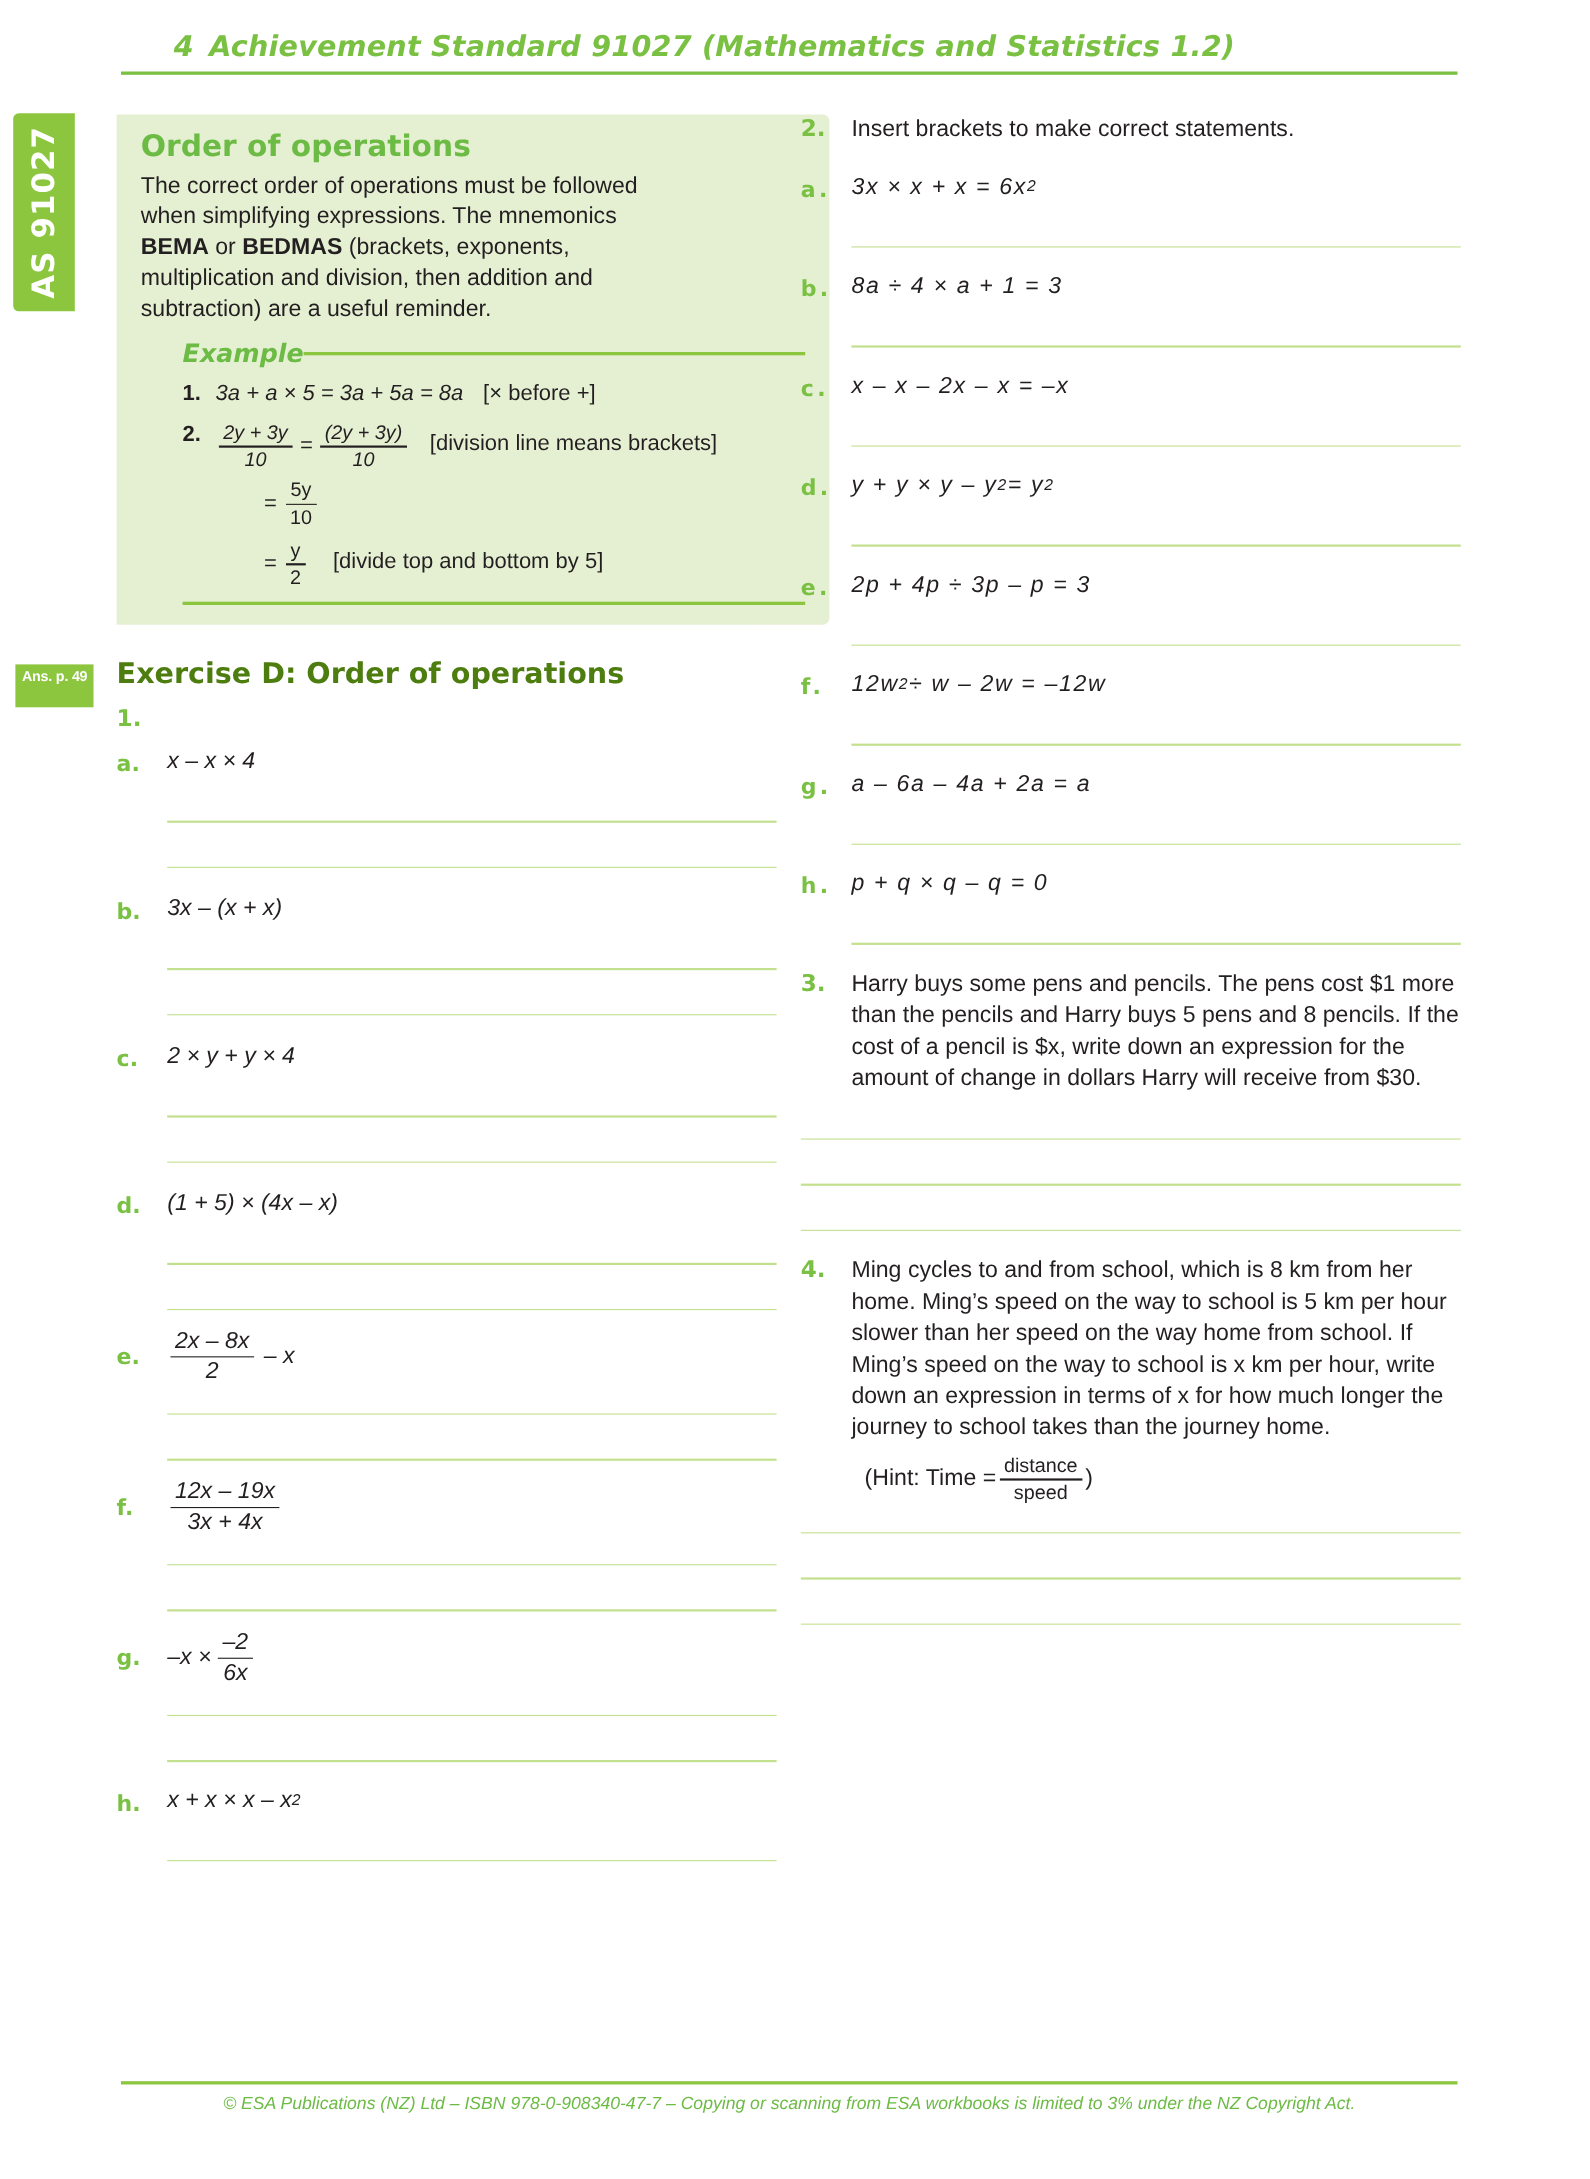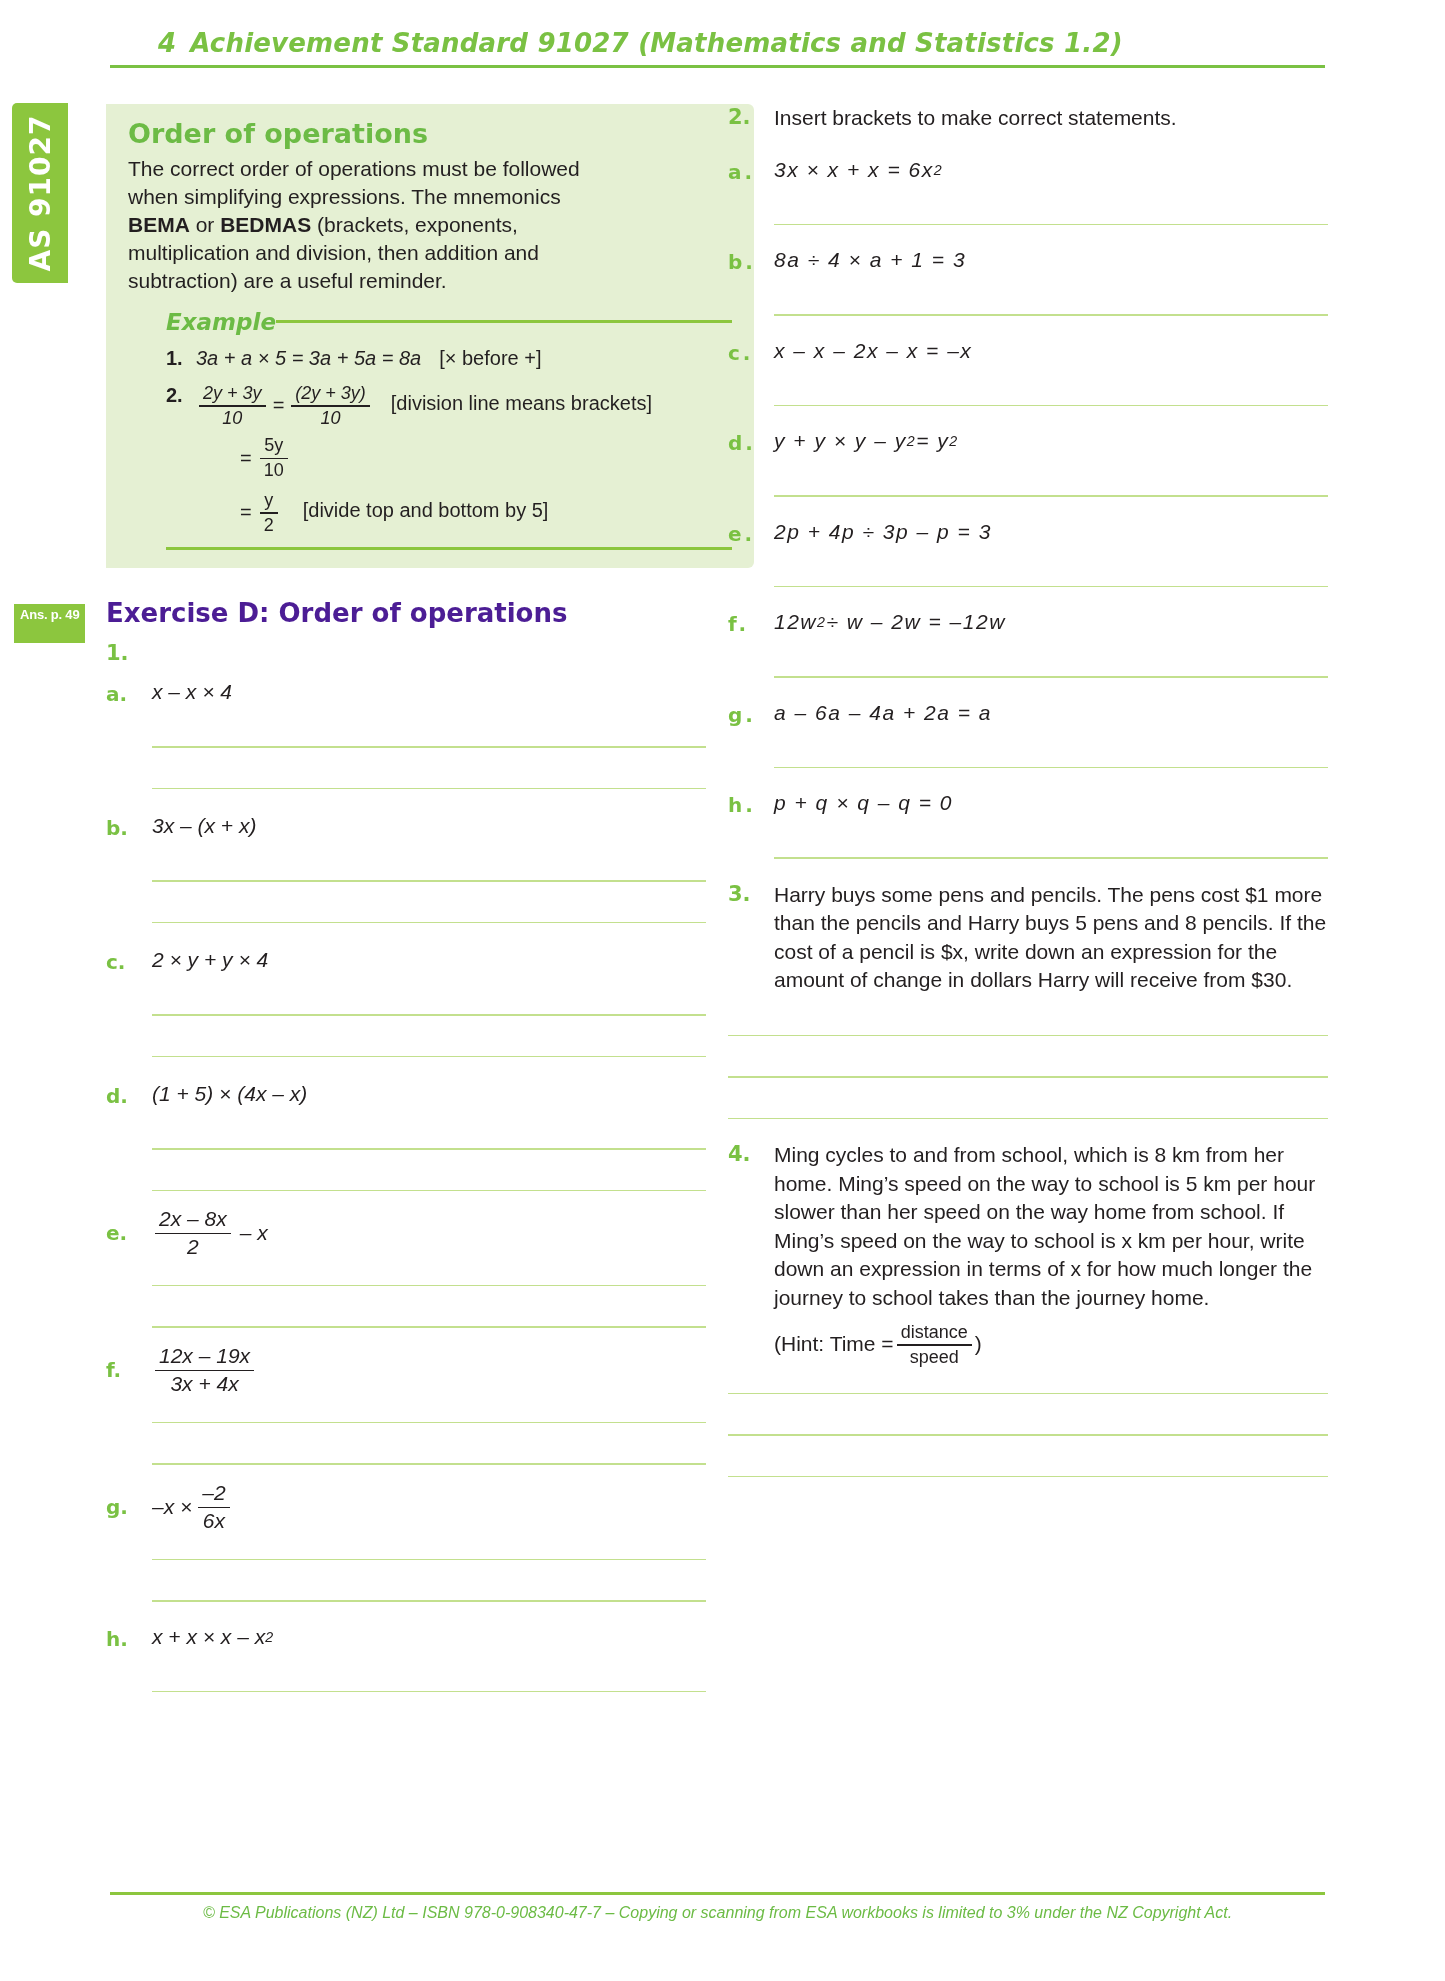--- a/index.html
+++ b/index.html
@@ -191,21 +191,21 @@
     font-size: 13px;
     font-weight: bold;
     padding: 3px 6px 21px 6px;
     white-space: nowrap;
     letter-spacing: -0.2px;
   }
   .exercise-title {
     font-family: "DejaVu Sans", sans-serif;
     font-weight: bold;
     font-size: 26px;
-    color: #4c1d95;
+    color: #4d7c0f;
     white-space: nowrap;
   }
 
   
   .qrow {
     display: flex;
     align-items: flex-start;
     margin-top: 14px;
   }
   .qnum {
@@ -546,21 +546,21 @@
   <div class="ansline full"></div>
   <div class="spacer-40"></div>
   <div class="ansline full"></div>
   <div class="spacer-40"></div>
   <div class="ansline full"></div>
 
   <div class="qrow" style="margin-top:22px;">
     <div class="qnum">4.</div>
     <div class="qtext">Ming cycles to and from school, which is 8 km from her home. Ming’s speed on the way to school is 5 km per hour slower than her speed on the way home from school. If Ming’s speed on the way to school is x km per hour, write down an expression in terms of x for how much longer the journey to school takes than the journey home.</div>
   </div>
-  <div class="qrow" style="margin-top:10px;">
+  <div class="qrow" style="margin-top:10px;gap:12px;">
     <div class="qnum"></div>
     <div class="qtext inline-eq">
       <span>(Hint: Time = </span>
       <span class="frac sm">
         <span class="top">distance</span>
         <span class="bar"></span>
         <span class="bot">speed</span>
       </span>
       <span>)</span>
     </div>

